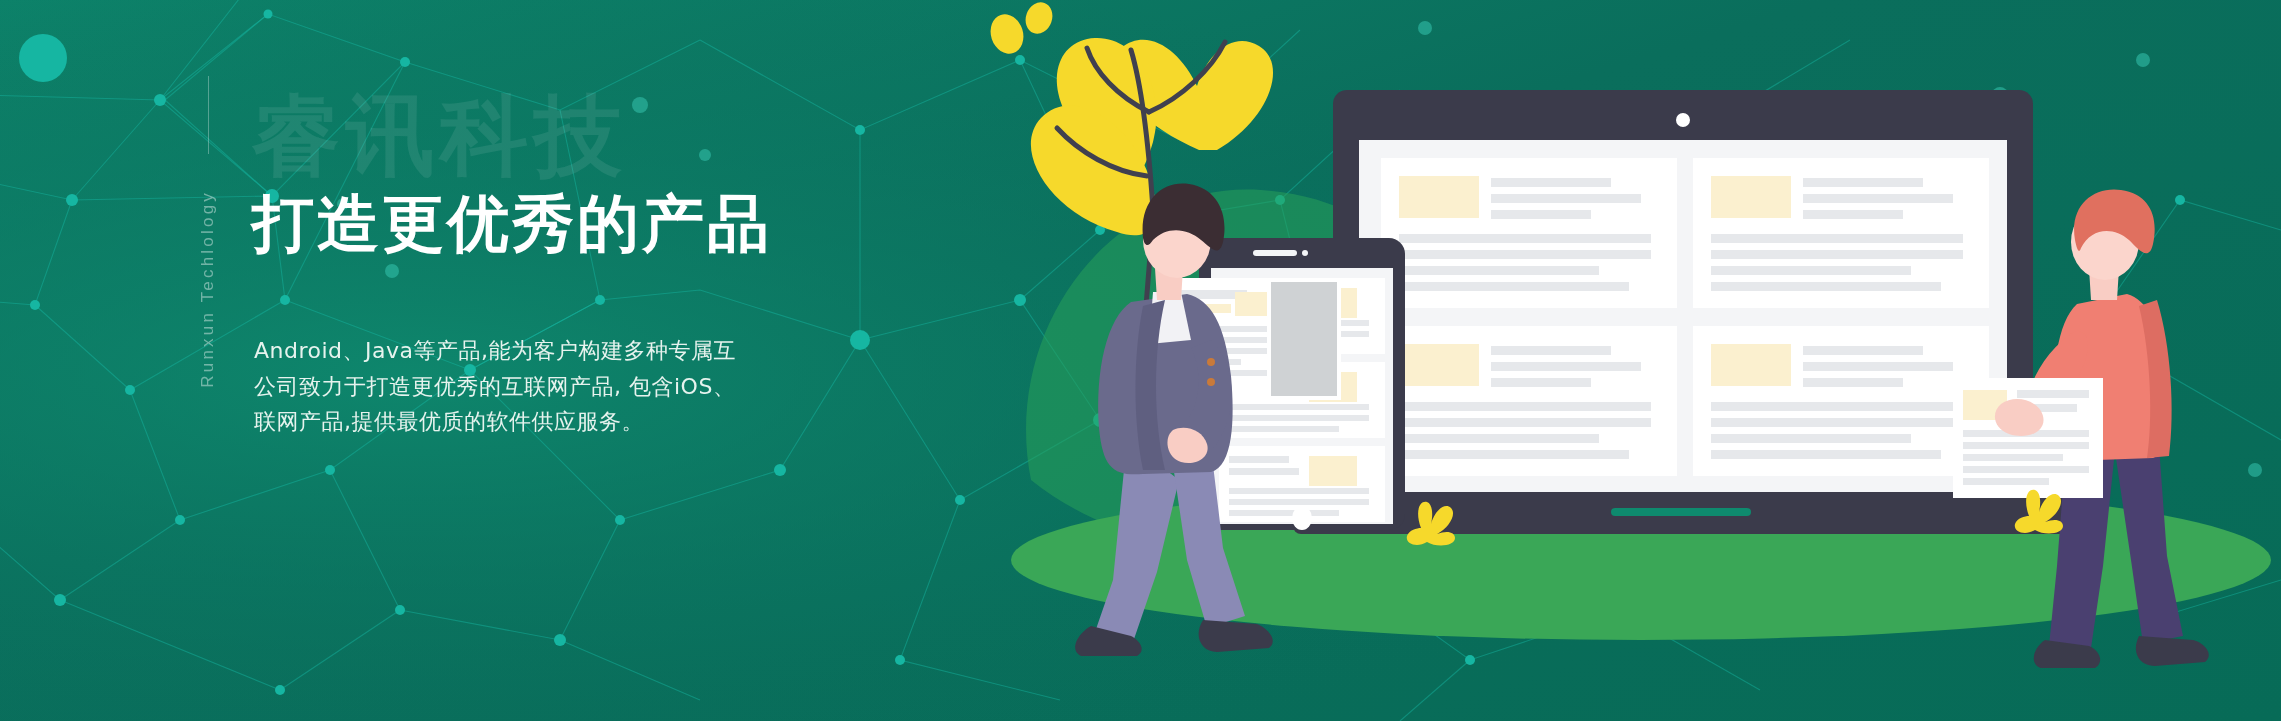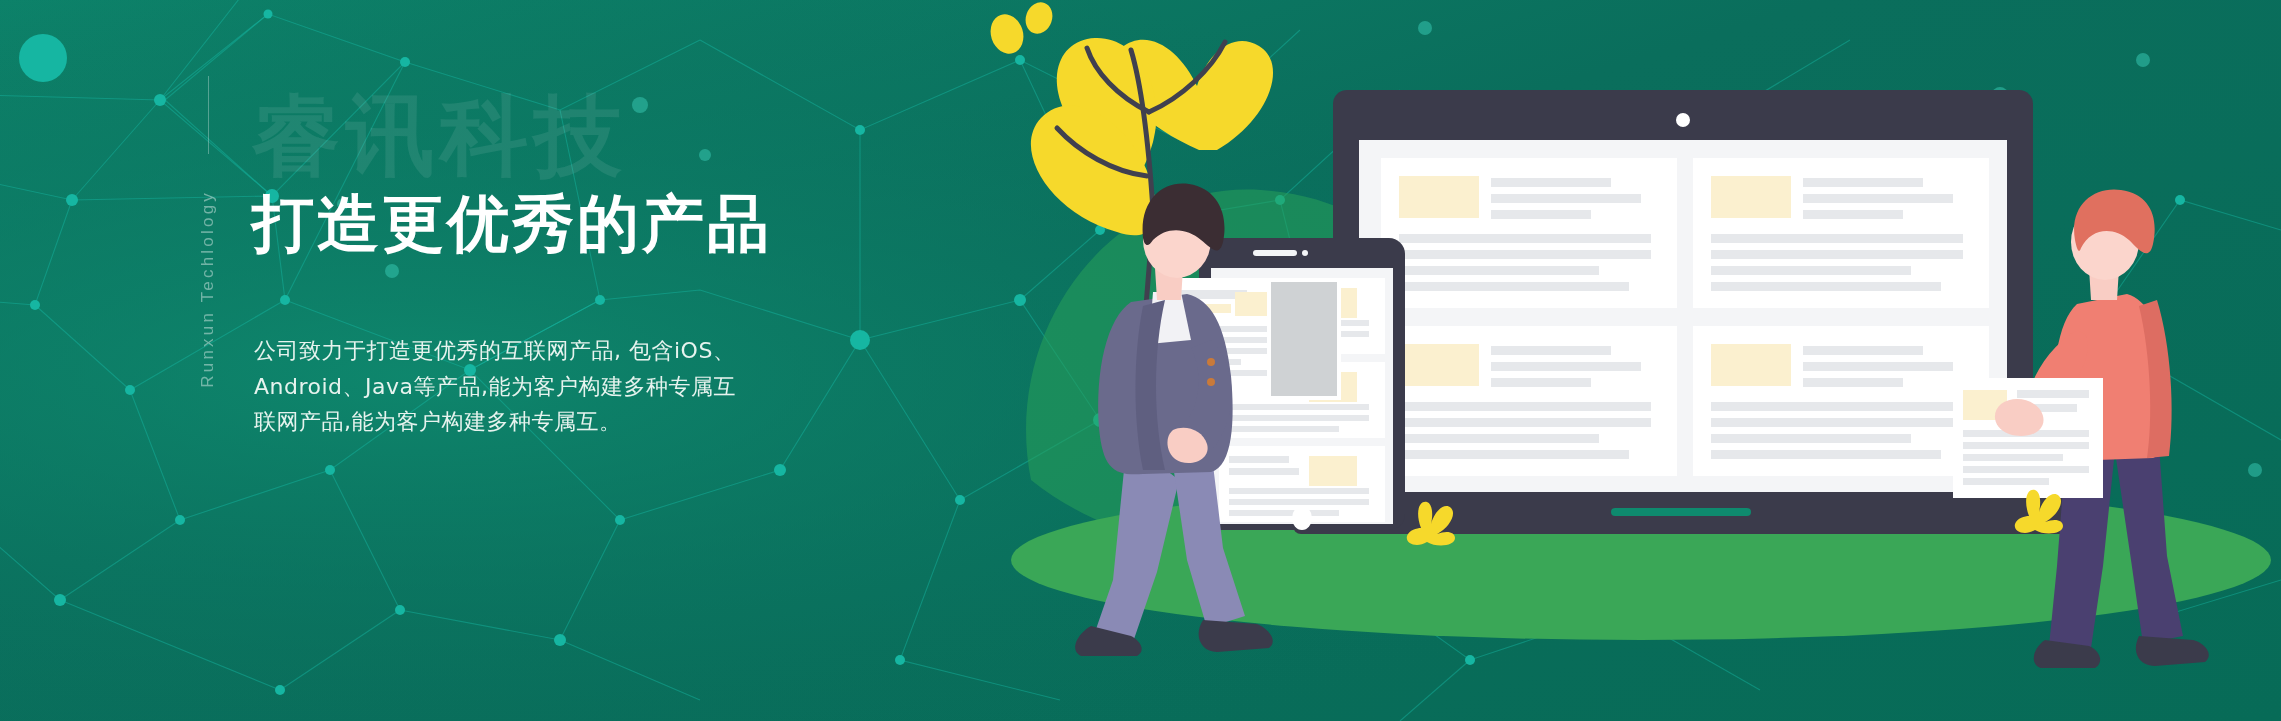--- a/index.html
+++ b/index.html
@@ -411,18 +411,18 @@
   <div class="watermark">睿讯科技</div>
 
   <div class="vertical-label">
     <span class="vrule"></span>
     <span class="vtxt">Runxun Techlology</span>
   </div>
 
   <h1 class="headline">打造更优秀的产品</h1>
 
   <div class="subcopy">
+    <p>Android、Java等产品,能为客户构建多种专属互</p>
     <p>公司致力于打造更优秀的互联网产品, 包含iOS、</p>
-    <p>Android、Java等产品,能为客户构建多种专属互</p>
-    <p>联网产品,能为客户构建多种专属互。</p>
+    <p>联网产品,提供最优质的软件供应服务。</p>
   </div>
 
 </div>
 
 </body></html>

